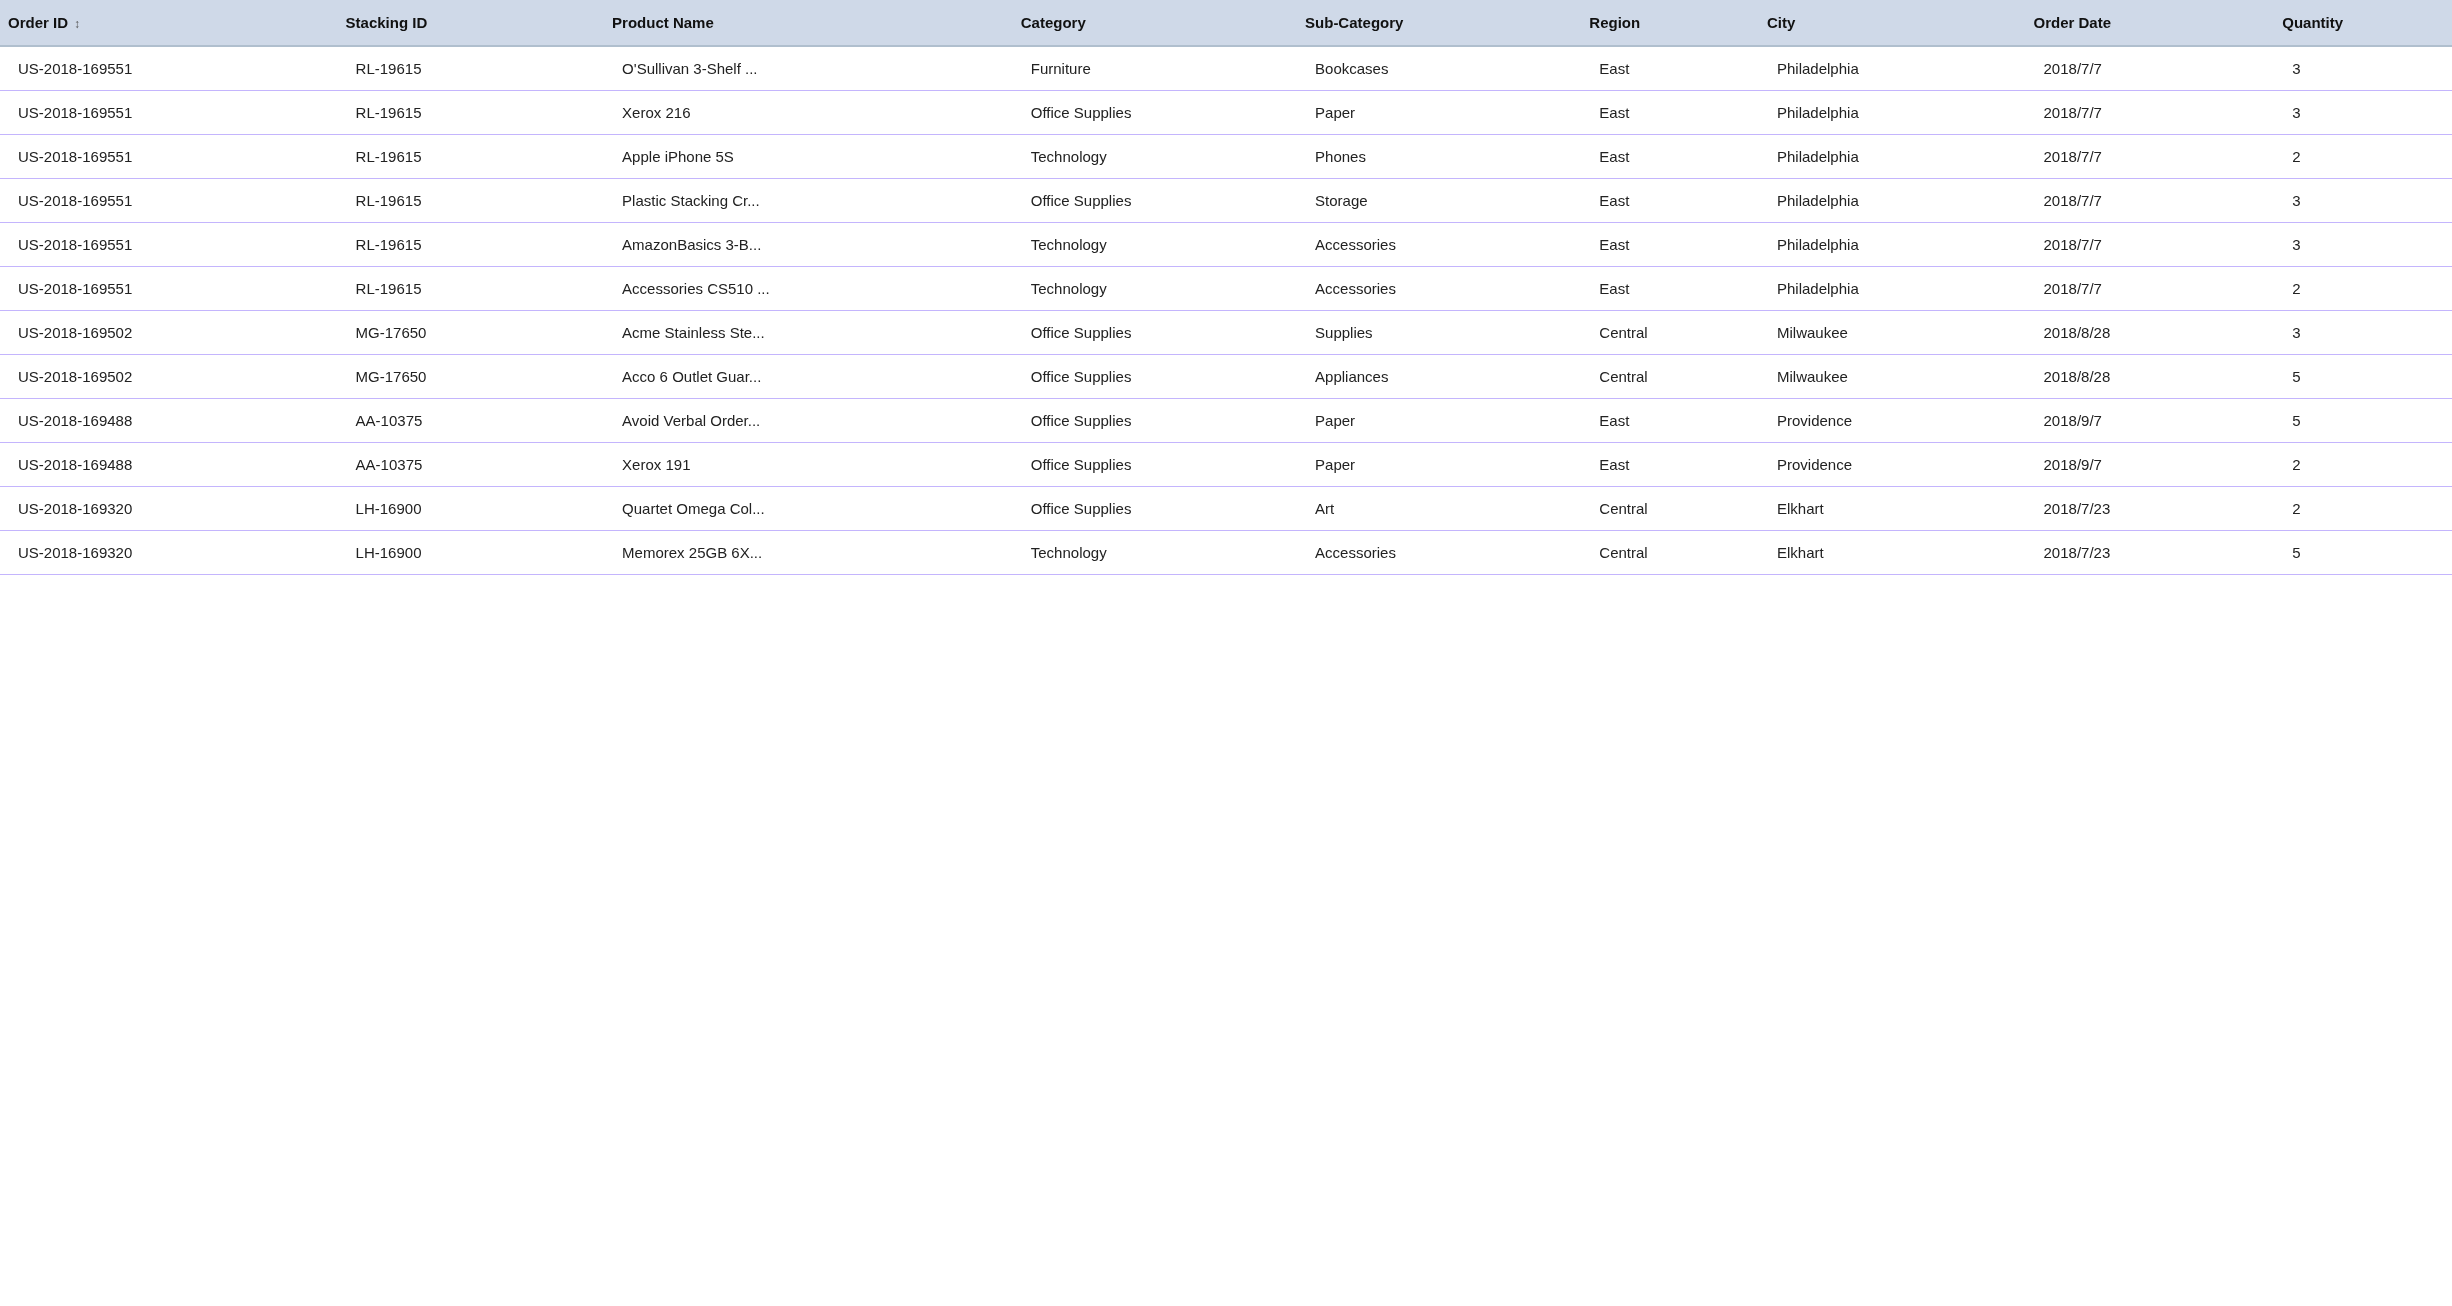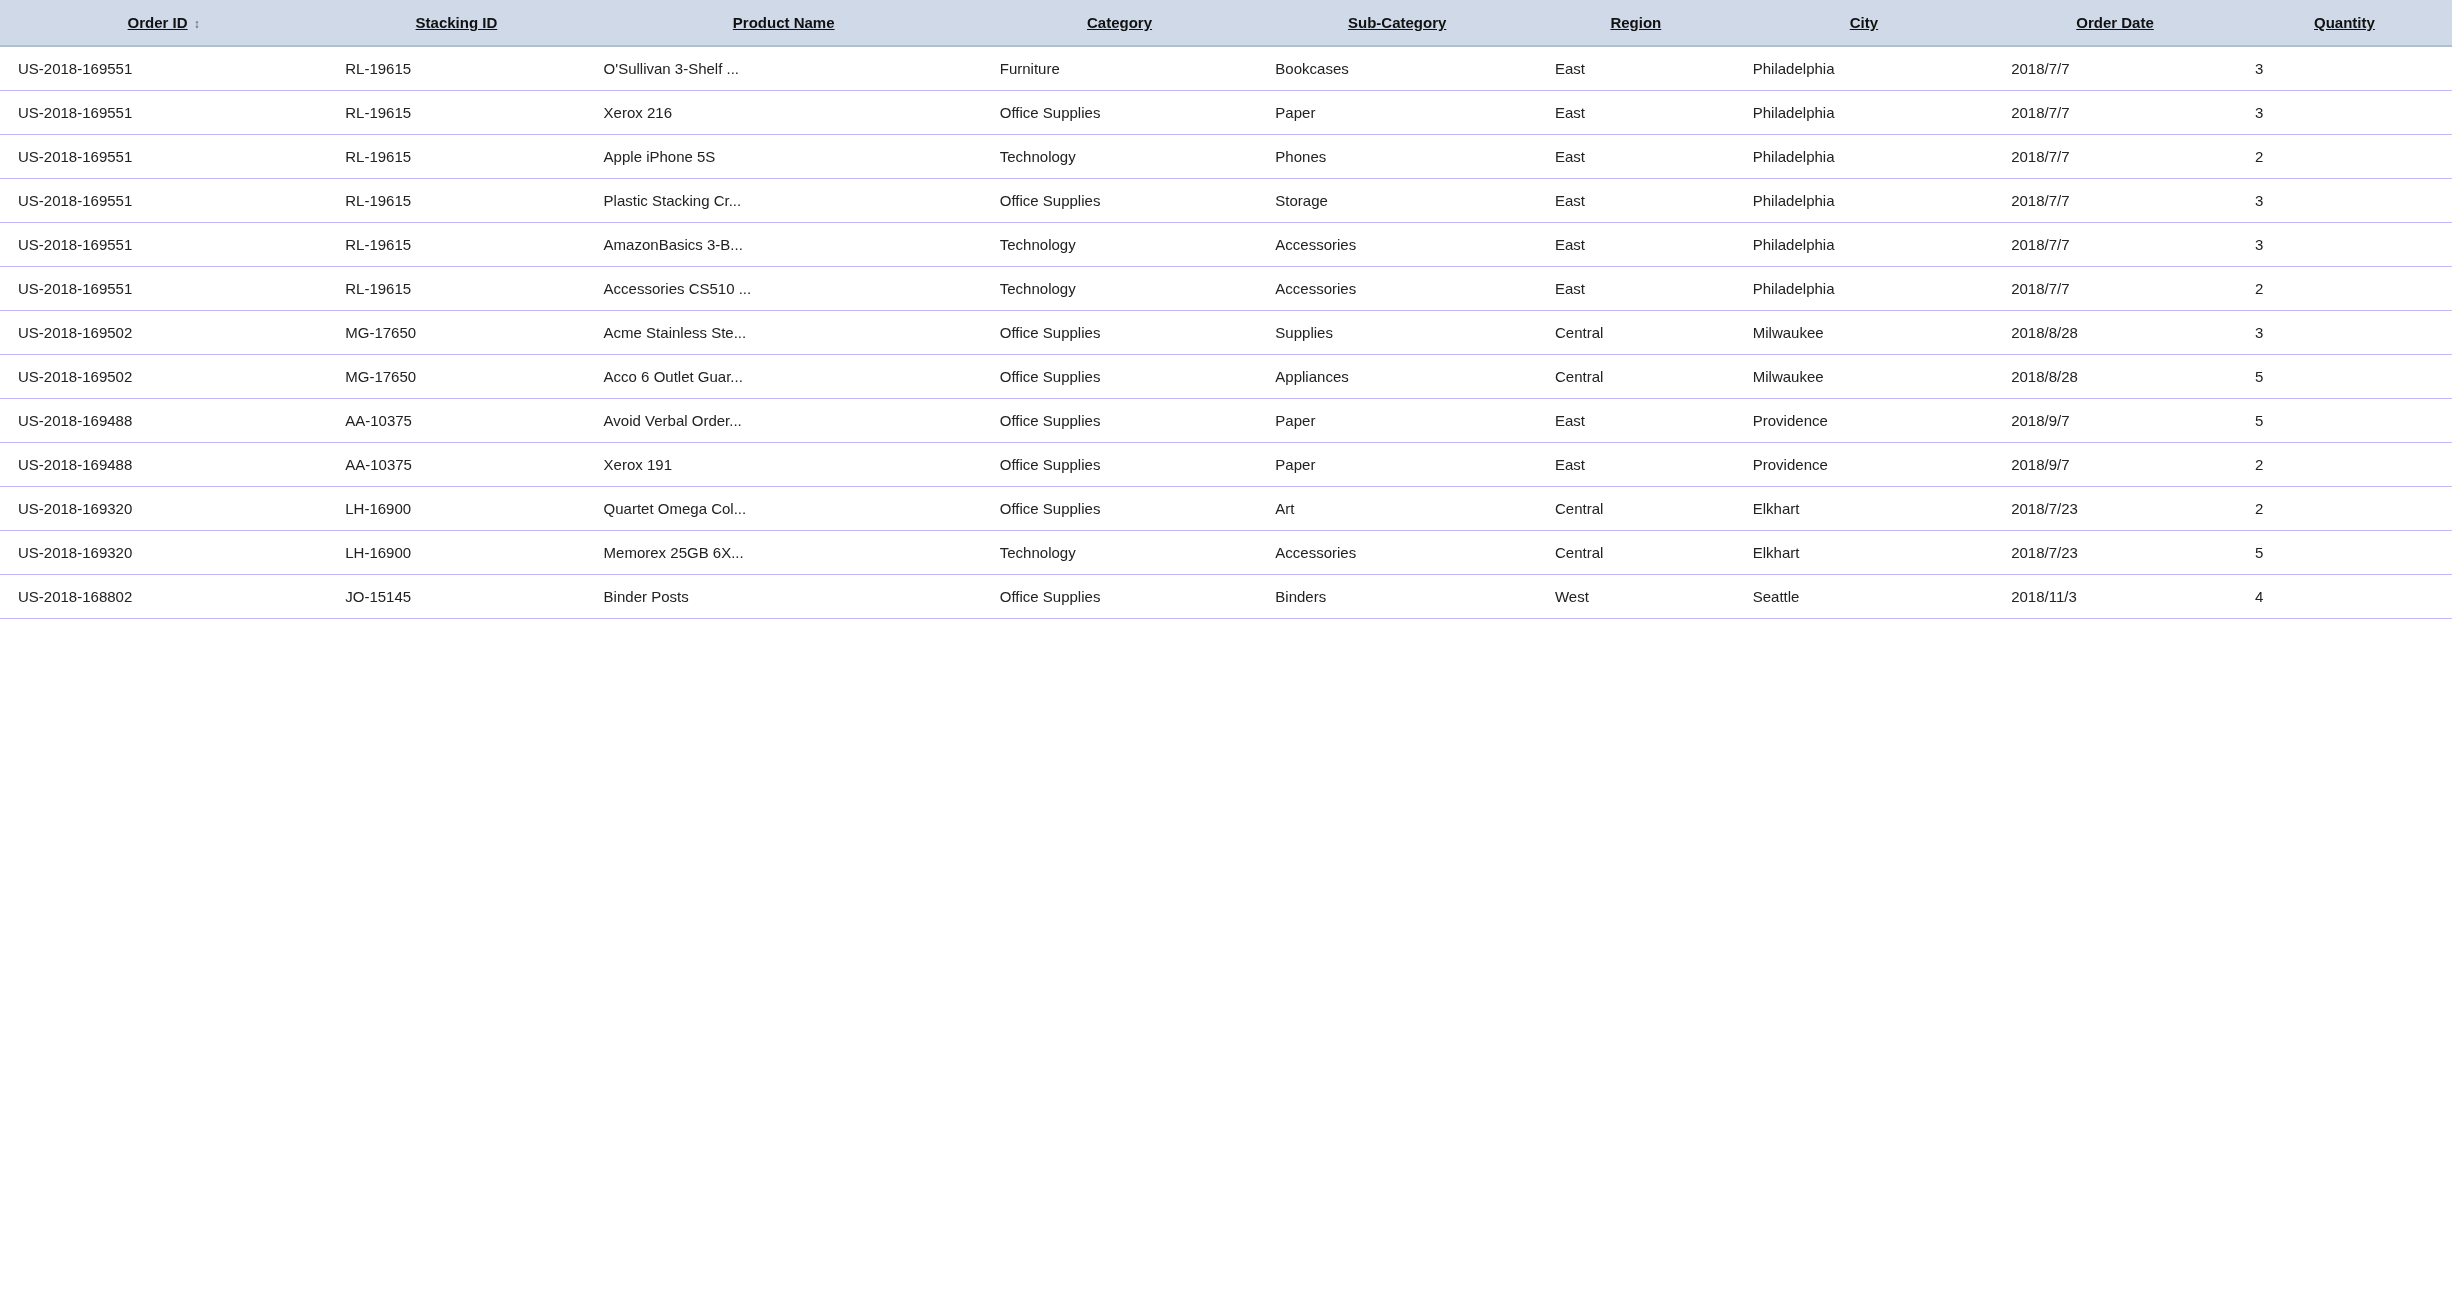--- a/index.html
+++ b/index.html
@@ -24,30 +24,29 @@
       width: 100%;
       border-collapse: collapse;
       border-spacing: 0;
     }
 
     thead tr {
       background-color: #cfd9e8;
     }
 
     thead th {
-      padding: 14px 32px;
-      text-align: center;
+      padding: 14px 8px;
+      text-align: left;
       font-weight: 600;
       font-size: 15px;
       color: #111;
       border-bottom: 2px solid #b0bfce;
       white-space: nowrap;
       cursor: pointer;
       user-select: none;
-      text-decoration: underline;
     }
 
     thead th.sortable {
       position: relative;
     }
 
     thead th .sort-indicator {
       display: inline-block;
       margin-left: 6px;
       font-size: 12px;
@@ -221,26 +220,15 @@
           <td class="order-id-col">US-2018-169320</td>
           <td class="customer-id-col">LH-16900</td>
           <td class="product-name-col">Memorex 25GB 6X...</td>
           <td class="category-col">Technology</td>
           <td class="subcategory-col">Accessories</td>
           <td class="region-col">Central</td>
           <td class="city-col">Elkhart</td>
           <td class="order-date-col">2018/7/23</td>
           <td class="quantity-col">5</td>
         </tr>
-        <tr>
-          <td class="order-id-col">US-2018-168802</td>
-          <td class="customer-id-col">JO-15145</td>
-          <td class="product-name-col">Binder Posts</td>
-          <td class="category-col">Office Supplies</td>
-          <td class="subcategory-col">Binders</td>
-          <td class="region-col">West</td>
-          <td class="city-col">Seattle</td>
-          <td class="order-date-col">2018/11/3</td>
-          <td class="quantity-col">4</td>
-        </tr>
       </tbody>
   </table>
 </div>
 
 </body></html>

